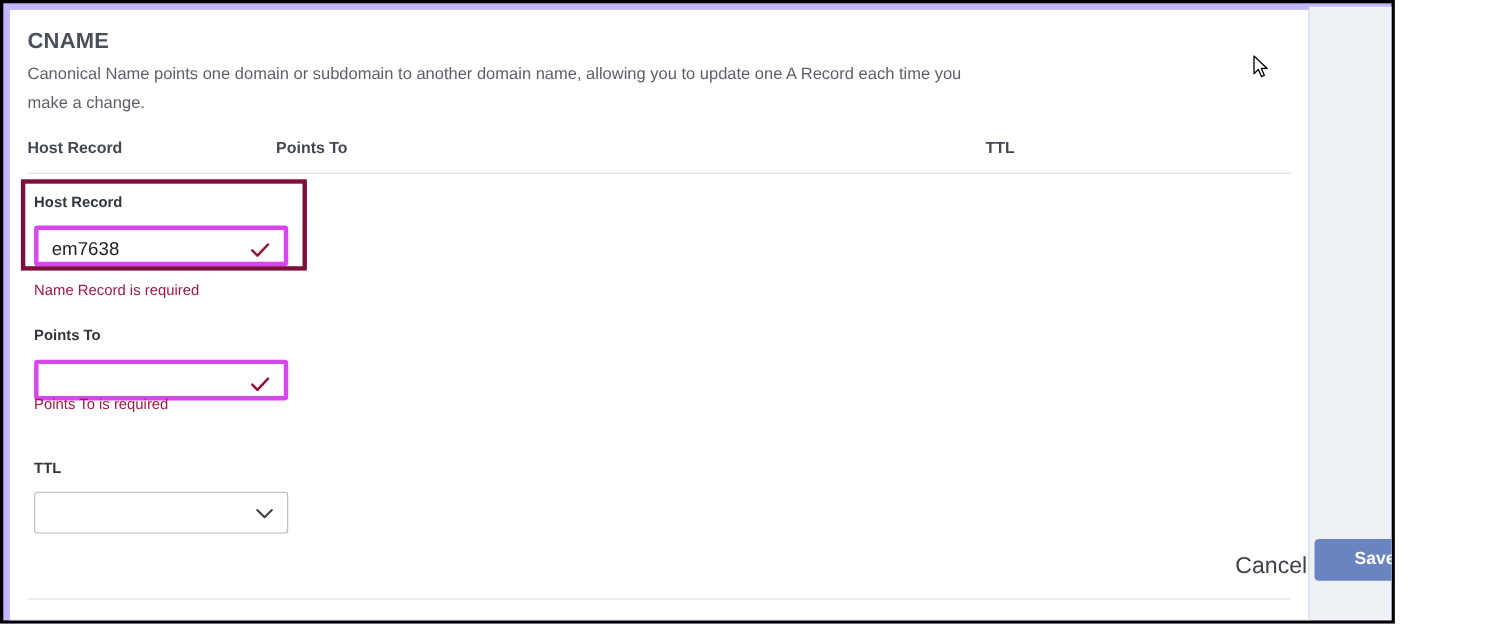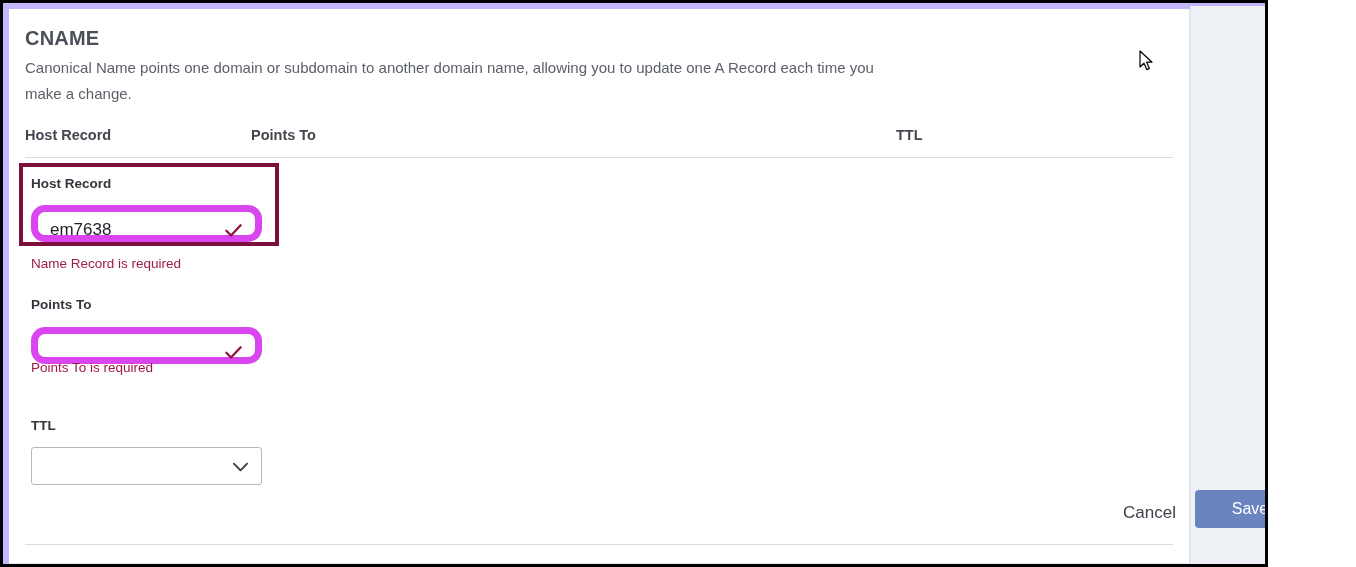--- a/index.html
+++ b/index.html
@@ -90,22 +90,22 @@
     position: absolute;
     font-size: 13.5px;
     font-weight: bold;
     color: #32363d;
   }
   .text-input {
     position: absolute;
     width: 231px;
     height: 37px;
     background: #ffffff;
-    border: 7px solid #d946ef;
-    border-radius: 14px;
+    border: 4px solid #d946ef;
+    border-radius: 3px;
   }
   .text-input .val {
     position: absolute;
     left: 12px;
     top: 7px;
     font-size: 17px;
     color: #1d2026;
     line-height: 22px;
   }
   .check-icon {
@@ -167,40 +167,41 @@
     height: 83px;
     border: 4px solid #7d0f3d;
     pointer-events: none;
   }
 
   
   #cancel-btn {
     position: absolute;
     left: 1114px;
     top: 494px;
-    font-size: 17px;
+    font-size: 21px;
     color: #3d424a;
     background: none;
     border: none;
     font-family: "Liberation Sans", sans-serif;
     cursor: pointer;
   }
   #save-btn {
     position: absolute;
     left: 1192px;
     top: 487px;
     width: 110px;
     height: 38px;
     background: #6a84bf;
     color: #ffffff;
     font-size: 16px;
     border: none;
     border-radius: 4px;
     font-family: "Liberation Sans", sans-serif;
     cursor: pointer;
+    font-weight: bold;
   }
 
   #foot-rule {
     position: absolute;
     left: 16px;
     top: 535px;
     width: 1148px;
     height: 1px;
     background: #d9dde3;
   }

